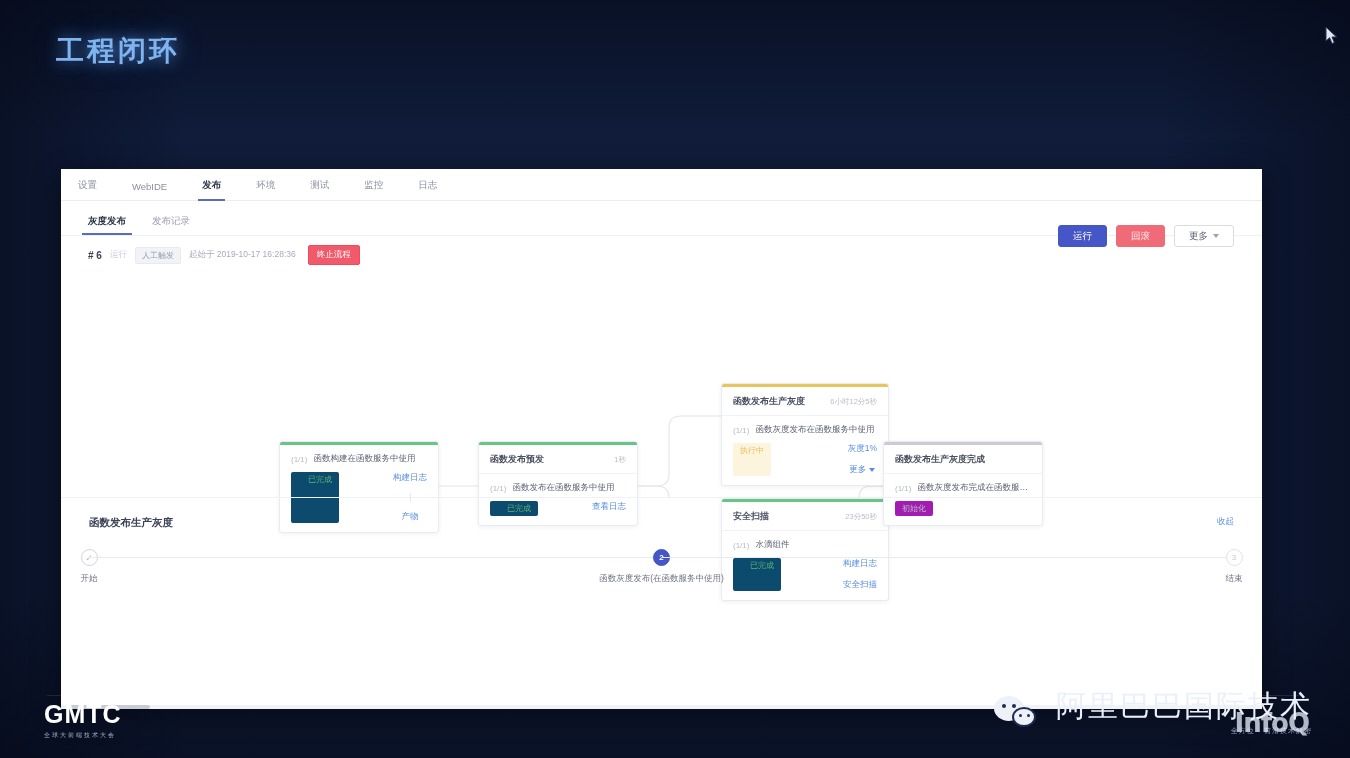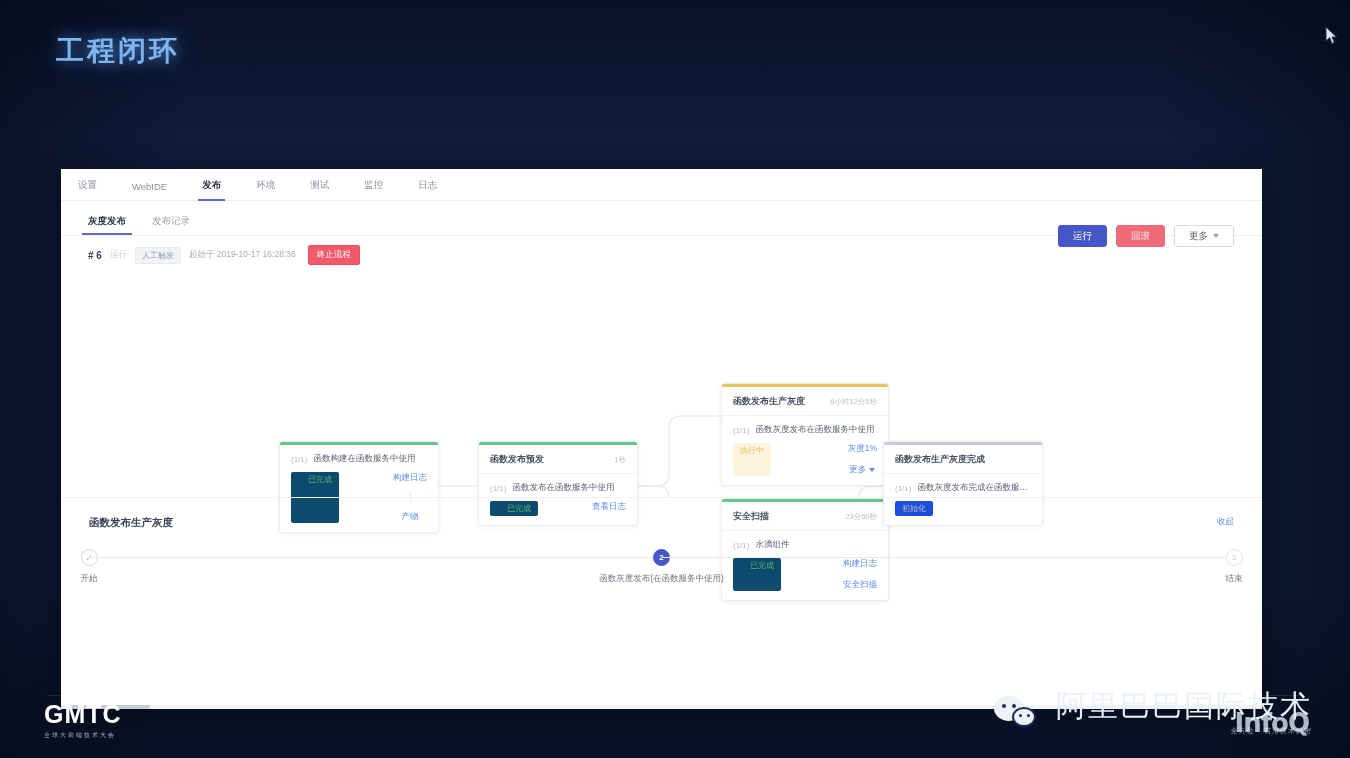--- a/index.html
+++ b/index.html
@@ -101,21 +101,21 @@
   }
   .nname{ font-size:9px; font-weight:700; color:#4a5062; }
   .ntime{ font-size:7.5px; color:#b9bdc9; }
   .nbody{ padding:8px 11px 0 11px; display:flex; align-items:center; gap:6px; }
   .nfrac{ font-size:8px; color:#b6bac6; }
   .ndesc{ font-size:8.5px; color:#5d6374; white-space:nowrap; overflow:hidden; text-overflow:ellipsis; }
   .nfoot{ display:flex; padding:7px 11px 9px 11px; gap:10px; }
   .badge{ font-size:8px; border-radius:2px; padding:2px 7px; }
   .badge.done{ background:#0c4a6e; color:#5cb874;padding-left:17px; }
   .badge.running{ background:#fdf4dd; color:#e8c45f; }
-  .badge.init{ background:#1d4ed8; color:#b9bdc9; }
+  .badge.init{ background:#a21caf; color:#b9bdc9; }
   .links{ margin-left:auto; display:flex; align-items:center; gap:9px;flex-direction:column; }
   .link{ font-size:8.5px; color:#5a8fe0; cursor:pointer; }
   .vdiv{ width:1px; height:9px; background:#e6e8ee; }
   .link-more{ display:flex; align-items:center; gap:3px; }
 
   
   .stepwrap{ border-top:1px solid #f0f1f5; padding:18px 28px 0 28px; position:relative; }
   .stitle{ font-size:10.5px; font-weight:700; color:#3b4257; }
   .collapse{ position:absolute; right:28px; top:18px; font-size:8.5px; color:#5a8fe0; cursor:pointer; }
   .steps{ display:flex; align-items:flex-start; margin-top:19px; }

